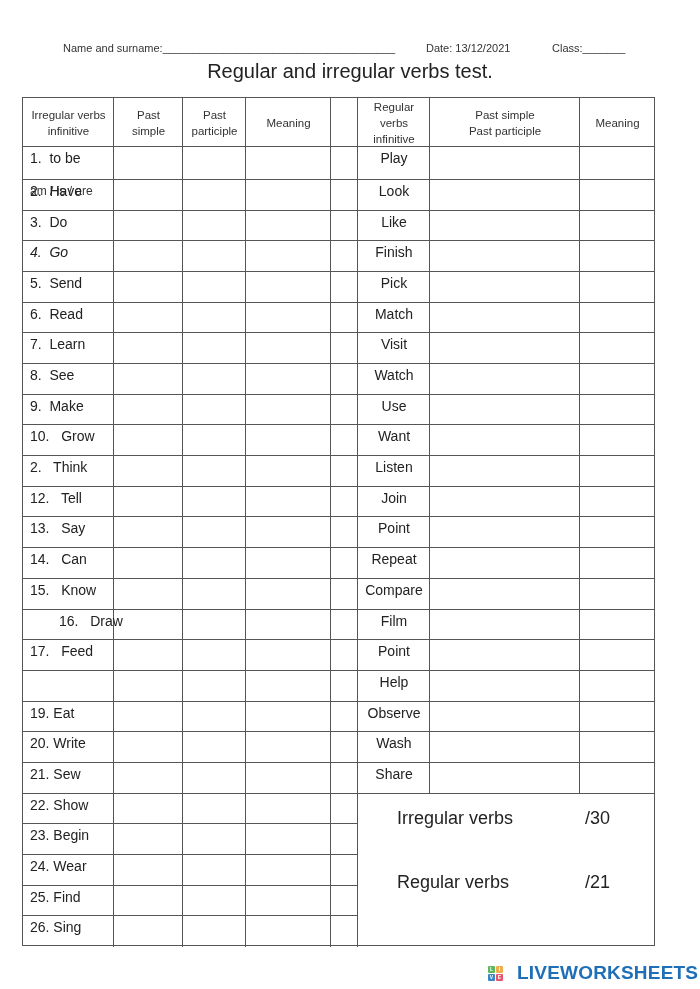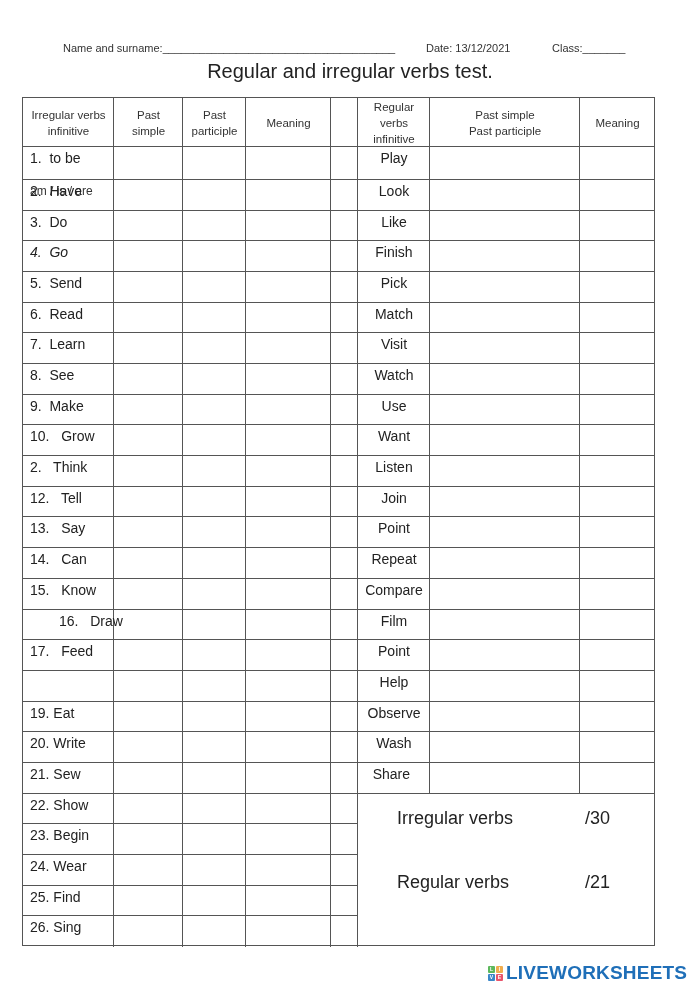--- a/index.html
+++ b/index.html
@@ -35,21 +35,21 @@
   .irr .sub { display: block; font-size: 12px; line-height: 10px; color: #333; margin-top: 20px; }
   .reg {
     position: absolute; box-sizing: border-box; text-align: center;
     font-size: 14px; color: #222;
   }
   .score {
     position: absolute; font-size: 18px; color: #222;
   }
   .logo {
     position: absolute; left: 488px; top: 962px; height: 22px;
-    display: flex; align-items: center;
+    display: flex; align-items: center; gap: 11px;
   }
   .logo-blocks { display: grid; grid-template-columns: 7px 7px; grid-gap: 1px; margin-right: 3px; }
   .logo-blocks span {
     width: 7px; height: 7px; font-size: 5px; line-height: 7px; color: #fff;
     text-align: center; font-weight: bold; border-radius: 1px;
   }
   .logo-text { font-size: 19px; font-weight: bold; color: #1f6fb8; letter-spacing: 0.2px; }
 </style>
 </head>
 <body>
@@ -292,21 +292,21 @@
     <div class="cell" style="left: 557px; top: 542.2px; width: 74px; height: 29.68px;"></div>
     <div class="reg" style="left: 335px; top: 575.88px; width: 72px; height: 30.68px;">Help</div>
     <div class="cell" style="left: 407px; top: 572.88px; width: 149px; height: 29.68px;"></div>
     <div class="cell" style="left: 557px; top: 572.88px; width: 74px; height: 29.68px;"></div>
     <div class="reg" style="left: 335px; top: 606.56px; width: 72px; height: 30.68px;">Observe</div>
     <div class="cell" style="left: 407px; top: 603.56px; width: 149px; height: 29.68px;"></div>
     <div class="cell" style="left: 557px; top: 603.56px; width: 74px; height: 29.68px;"></div>
     <div class="reg" style="left: 335px; top: 637.24px; width: 72px; height: 30.68px;">Wash</div>
     <div class="cell" style="left: 407px; top: 634.24px; width: 149px; height: 29.68px;"></div>
     <div class="cell" style="left: 557px; top: 634.24px; width: 74px; height: 29.68px;"></div>
-    <div class="reg" style="left: 315px; top: 667.92px; width: 72px; height: 30.68px; text-align: right;">Share</div>
+    <div class="reg" style="left: 335px; top: 667.92px; width: 72px; height: 30.68px;">Share</div>
     <div class="cell" style="left: 407px; top: 664.92px; width: 149px; height: 29.68px;"></div>
     <div class="cell" style="left: 557px; top: 664.92px; width: 74px; height: 29.68px;"></div>
     <div class="cell" style="left: 335px; top: 695.6px; width: 297px; height: 151.4px;"></div>
   </div>
 
 <div class="score" style="left:397px; top:808px;">Irregular verbs</div>
 <div class="score" style="left:585px; top:808px;">/30</div>
 <div class="score" style="left:397px; top:872px;">Regular verbs</div>
 <div class="score" style="left:585px; top:872px;">/21</div>
 

